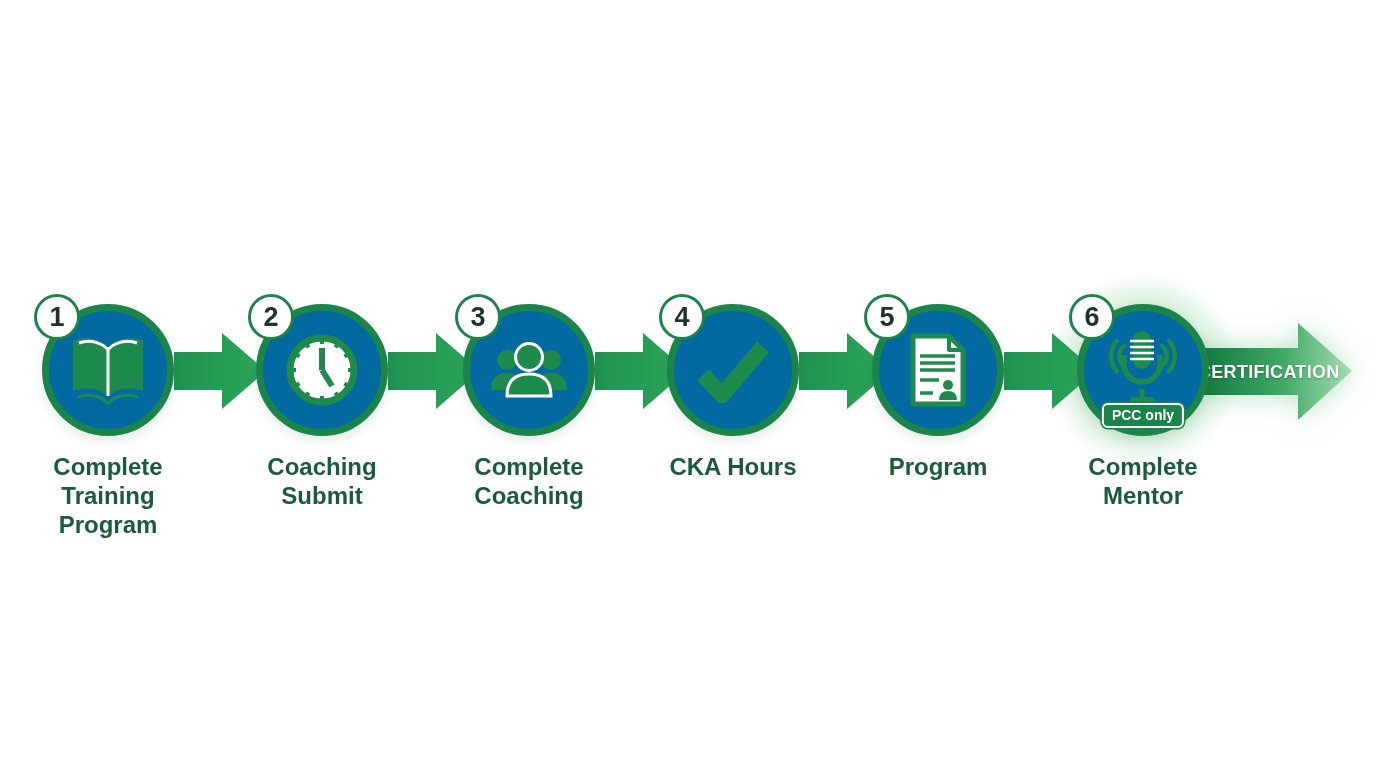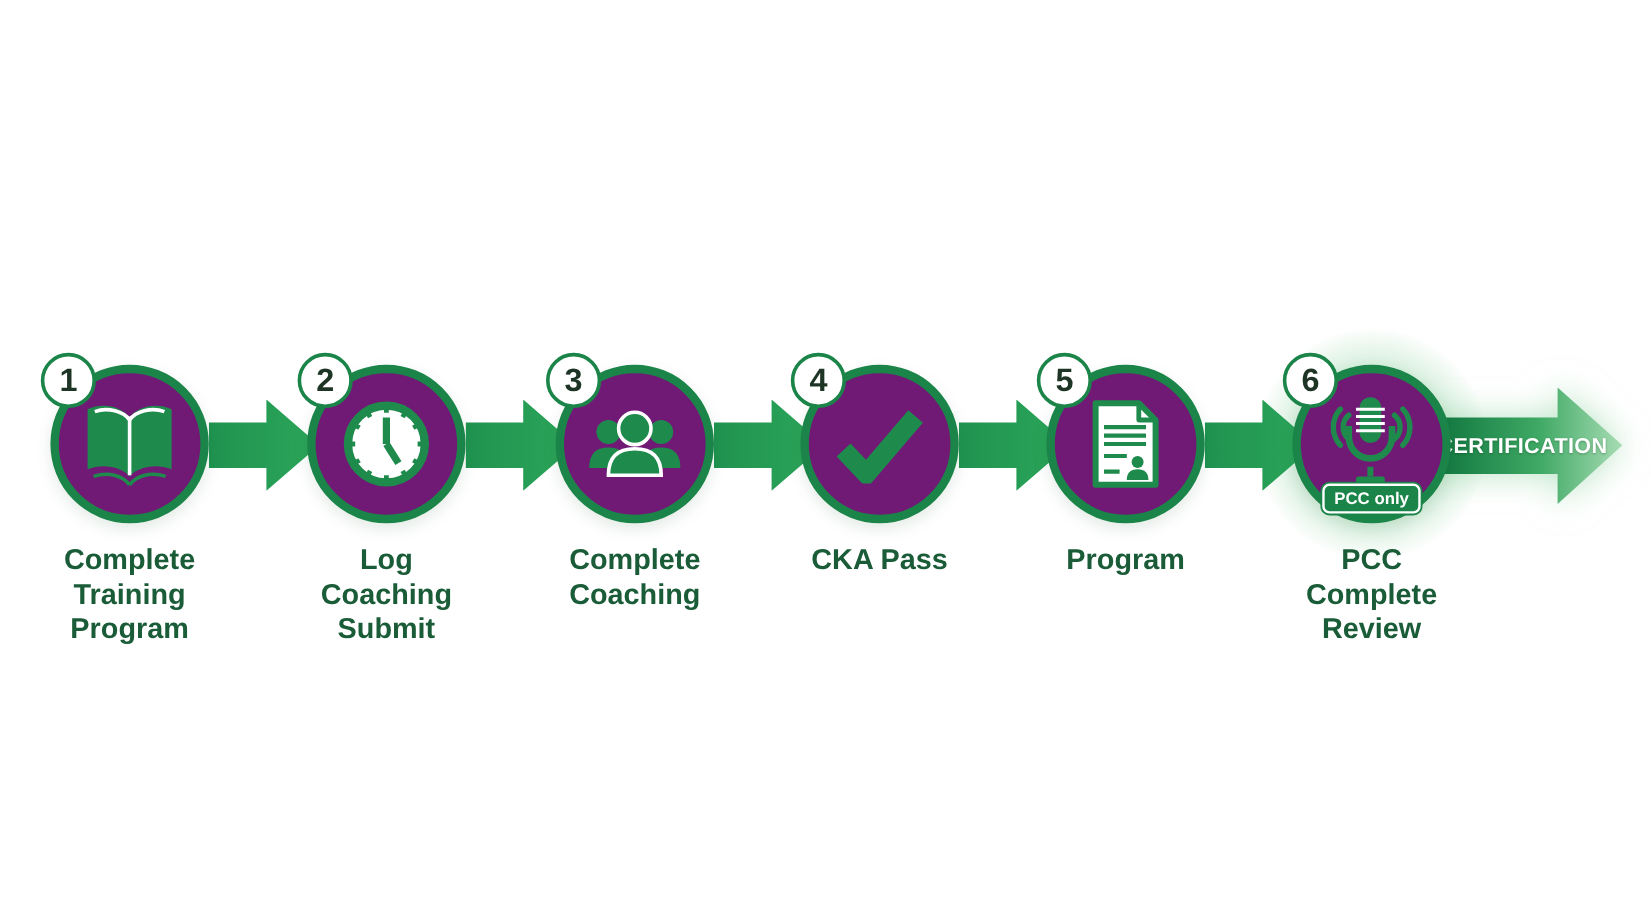--- a/index.html
+++ b/index.html
@@ -7,21 +7,21 @@
   body { font-family:"Liberation Sans", sans-serif; }
   .canvas { position:relative; width:1376px; height:768px; background:#ffffff; overflow:hidden; }
 
   
   .step { position:absolute; top:304px; width:132px; height:132px; }
   .s1{left:42px} .s2{left:256px} .s3{left:463px} .s4{left:667px} .s5{left:872px} .s6{left:1077px}
 
   .circle {
     position:absolute; inset:0; z-index:2;
     width:132px; height:132px; border-radius:50%;
-    background:#701a75; border:7px solid #1b8448;
+    background:#0369a1; border:7px solid #1b8448;
     display:flex; align-items:center; justify-content:center;
     box-shadow:0 5px 12px rgba(30,90,50,.12);
   }
 
   .badge {
     position:absolute; left:-8px; top:-10px; z-index:3;
     width:46px; height:46px; border-radius:50%;
     background:#ffffff; border:3px solid #1b8448;
     display:flex; align-items:center; justify-content:center;
     font-size:27px; font-weight:bold; color:#1e3526;
@@ -146,21 +146,20 @@
             <line x1="23" y1="12.3" x2="25.5" y2="16.6"></line>
         </g>
         <line x1="39" y1="39" x2="39" y2="17" stroke="#1e8b4c" stroke-width="6"></line>
         <line x1="39" y1="39" x2="49" y2="55" stroke="#1e8b4c" stroke-width="6"></line>
       </svg>
     </div>
     <div class="badge">
       <span>2</span>
     </div>
     <div class="label">
-      <span>Log</span>
       <span>Coaching</span>
       <span>Submit</span>
     </div>
   </div>
 
   <div class="step s3">
     <div class="circle">
       <svg width="88" height="64" viewBox="0 0 88 64">
         <circle cx="22" cy="22" r="10" fill="#1e8b4c"></circle>
         <path d="M6 52 q0 -17 16 -17 q16 0 16 17 z" fill="#1e8b4c"></path>
@@ -182,21 +181,21 @@
   <div class="step s4">
     <div class="circle">
       <svg width="84" height="66" viewBox="0 0 84 66">
         <path d="M12 38 L31 58 L72 10" stroke="#1e8b4c" stroke-width="16" fill="none"></path>
       </svg>
     </div>
     <div class="badge">
       <span>4</span>
     </div>
     <div class="label">
-      <span>CKA Pass</span>
+      <span>CKA Hours</span>
       <span></span>
     </div>
   </div>
 
   <div class="step s5">
     <div class="circle">
       <svg width="66" height="80" viewBox="0 0 66 80">
         <path d="M8 6 H44 L58 20 V74 H8 Z" fill="#ffffff" stroke="#1e8b4c" stroke-width="5" stroke-linejoin="round"></path>
         <path d="M44 6 V20 H58" fill="none" stroke="#1e8b4c" stroke-width="4" stroke-linejoin="round"></path>
         <g stroke="#1e8b4c" stroke-width="3.5">
@@ -239,19 +238,18 @@
           <path d="M76 14 a22 22 0 0 1 0 30"></path>
           <path d="M69 19 a13 13 0 0 1 0 20"></path>
         </g>
       </svg>
       <div class="pcc-tag">PCC only</div>
     </div>
     <div class="badge">
       <span>6</span>
     </div>
     <div class="label">
-      <span>PCC</span>
       <span>Complete</span>
-      <span>Review</span>
+      <span>Mentor</span>
     </div>
   </div>
 
 </div>
 
 </body></html>

